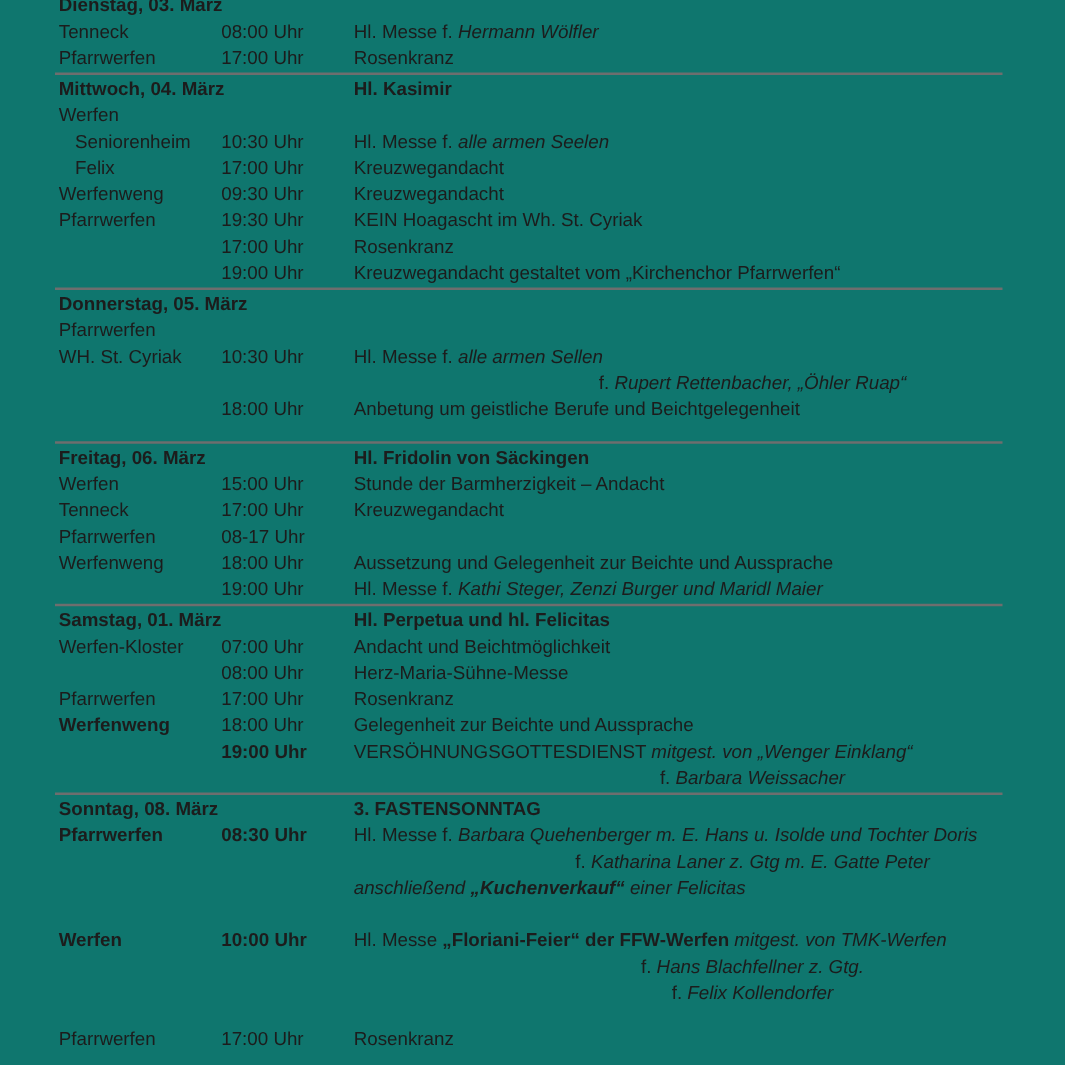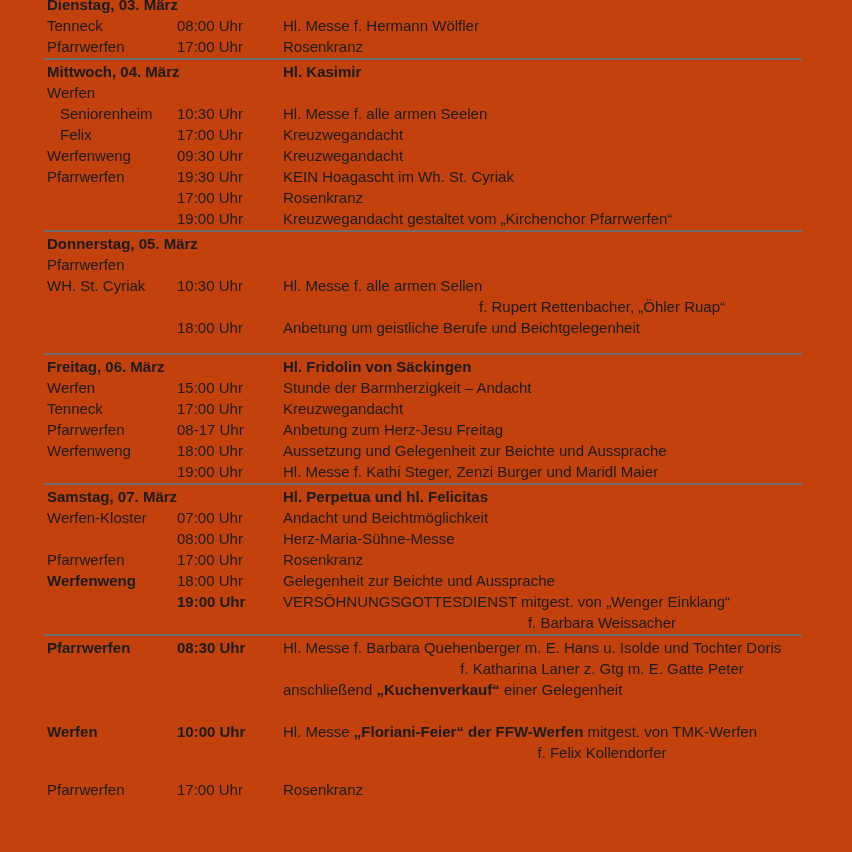--- a/index.html
+++ b/index.html
@@ -1,36 +1,36 @@
 <!DOCTYPE html>
 <html><head>
 <meta charset="utf-8">
 <style>
   html, body { margin: 0; padding: 0; background: #ffffff; }
   .page {
     position: relative;
     width: 852px;
     height: 852px;
     overflow: hidden;
-    background: #c2410c;
+    background: #0f766e;
     font-family: "Liberation Sans", sans-serif;
     font-size: 15px;
     color: #1c1c1c;
   }
   .content { position: absolute; top: -6px; left: 0; right: 0; }
   .row { display: flex; line-height: 21px; padding-left: 47px; white-space: nowrap; }
   .col-loc  { width: 130px; flex: none; box-sizing: border-box; }
   .col-loc.indent { padding-left: 13px; }
   .col-time { width: 106px; flex: none; }
   .col-desc { flex: 1 1 auto; min-width: 0; }
   .col-desc.cont { padding-left: 69px; text-align: center; }
   .col-day  { width: 236px; flex: none; }
   .b  { font-weight: bold; }
-  .i  { }
-  .bi { font-weight: bold; }
+  .i  { font-style: italic; }
+  .bi { font-weight: bold; font-style: italic; }
   .rule { height: 0; border-top: 2px solid #6e6e6e; margin: 1px 0 1px 44px; width: 758px; }
   .gap { width: 100%; }
 </style>
 </head>
 <body>
 
 <div class="page">
   <div class="content">
       <div class="row">
         <span class="col-day b">Dienstag, 03. März</span>
@@ -123,35 +123,34 @@
         <span class="col-desc"><span>Stunde der Barmherzigkeit – Andacht</span></span>
       </div>
       <div class="row">
         <span class="col-loc">Tenneck</span>
         <span class="col-time">17:00 Uhr</span>
         <span class="col-desc"><span>Kreuzwegandacht</span></span>
       </div>
       <div class="row">
         <span class="col-loc">Pfarrwerfen</span>
         <span class="col-time">08-17 Uhr</span>
-        <span class="col-desc"><span>Anbetung zum Herz-Jesu Freitag</span></span>
       </div>
       <div class="row">
         <span class="col-loc">Werfenweng</span>
         <span class="col-time">18:00 Uhr</span>
         <span class="col-desc"><span>Aussetzung und Gelegenheit zur Beichte und Aussprache</span></span>
       </div>
       <div class="row">
         <span class="col-loc"></span>
         <span class="col-time">19:00 Uhr</span>
         <span class="col-desc"><span>Hl. Messe f. </span><span class="i">Kathi Steger, Zenzi Burger und Maridl Maier</span></span>
       </div>
       <div class="rule"></div>
       <div class="row">
-        <span class="col-day b">Samstag, 07. März</span>
+        <span class="col-day b">Samstag, 01. März</span>
         <span class="col-desc b">Hl. Perpetua und hl. Felicitas</span>
       </div>
       <div class="row">
         <span class="col-loc">Werfen-Kloster</span>
         <span class="col-time">07:00 Uhr</span>
         <span class="col-desc"><span>Andacht und Beichtmöglichkeit</span></span>
       </div>
       <div class="row">
         <span class="col-loc"></span>
         <span class="col-time">08:00 Uhr</span>
@@ -172,39 +171,48 @@
         <span class="col-time b">19:00 Uhr</span>
         <span class="col-desc"><span>VERSÖHNUNGSGOTTESDIENST </span><span class="i">mitgest. von „Wenger Einklang“</span></span>
       </div>
       <div class="row">
         <span class="col-loc"></span>
         <span class="col-time"></span>
         <span class="col-desc cont"><span>f. </span><span class="i">Barbara Weissacher</span></span>
       </div>
       <div class="rule"></div>
       <div class="row">
+        <span class="col-day b">Sonntag, 08. März</span>
+        <span class="col-desc b">3. FASTENSONNTAG</span>
+      </div>
+      <div class="row">
         <span class="col-loc b">Pfarrwerfen</span>
         <span class="col-time b">08:30 Uhr</span>
         <span class="col-desc"><span>Hl. Messe f. </span><span class="i">Barbara Quehenberger m. E. Hans u. Isolde und Tochter Doris</span></span>
       </div>
       <div class="row">
         <span class="col-loc"></span>
         <span class="col-time"></span>
         <span class="col-desc cont"><span>f. </span><span class="i">Katharina Laner z. Gtg m. E. Gatte Peter</span></span>
       </div>
       <div class="row">
         <span class="col-loc"></span>
         <span class="col-time"></span>
-        <span class="col-desc"><span class="i">anschließend </span><span class="bi">„Kuchenverkauf“</span><span class="i"> einer Gelegenheit</span></span>
+        <span class="col-desc"><span class="i">anschließend </span><span class="bi">„Kuchenverkauf“</span><span class="i"> einer Felicitas</span></span>
       </div>
       <div class="gap" style="height: 21px;"></div>
       <div class="row">
         <span class="col-loc b">Werfen</span>
         <span class="col-time b">10:00 Uhr</span>
         <span class="col-desc"><span>Hl. Messe </span><span class="b">„Floriani-Feier“ der FFW-Werfen</span><span> </span><span class="i">mitgest. von TMK-Werfen</span></span>
+      </div>
+      <div class="row">
+        <span class="col-loc"></span>
+        <span class="col-time"></span>
+        <span class="col-desc cont"><span>f. </span><span class="i">Hans Blachfellner z. Gtg.</span></span>
       </div>
       <div class="row">
         <span class="col-loc"></span>
         <span class="col-time"></span>
         <span class="col-desc cont"><span>f. </span><span class="i">Felix Kollendorfer</span></span>
       </div>
       <div class="row">
         <span class="col-loc"></span>
         <span class="col-time"></span>
       </div>

